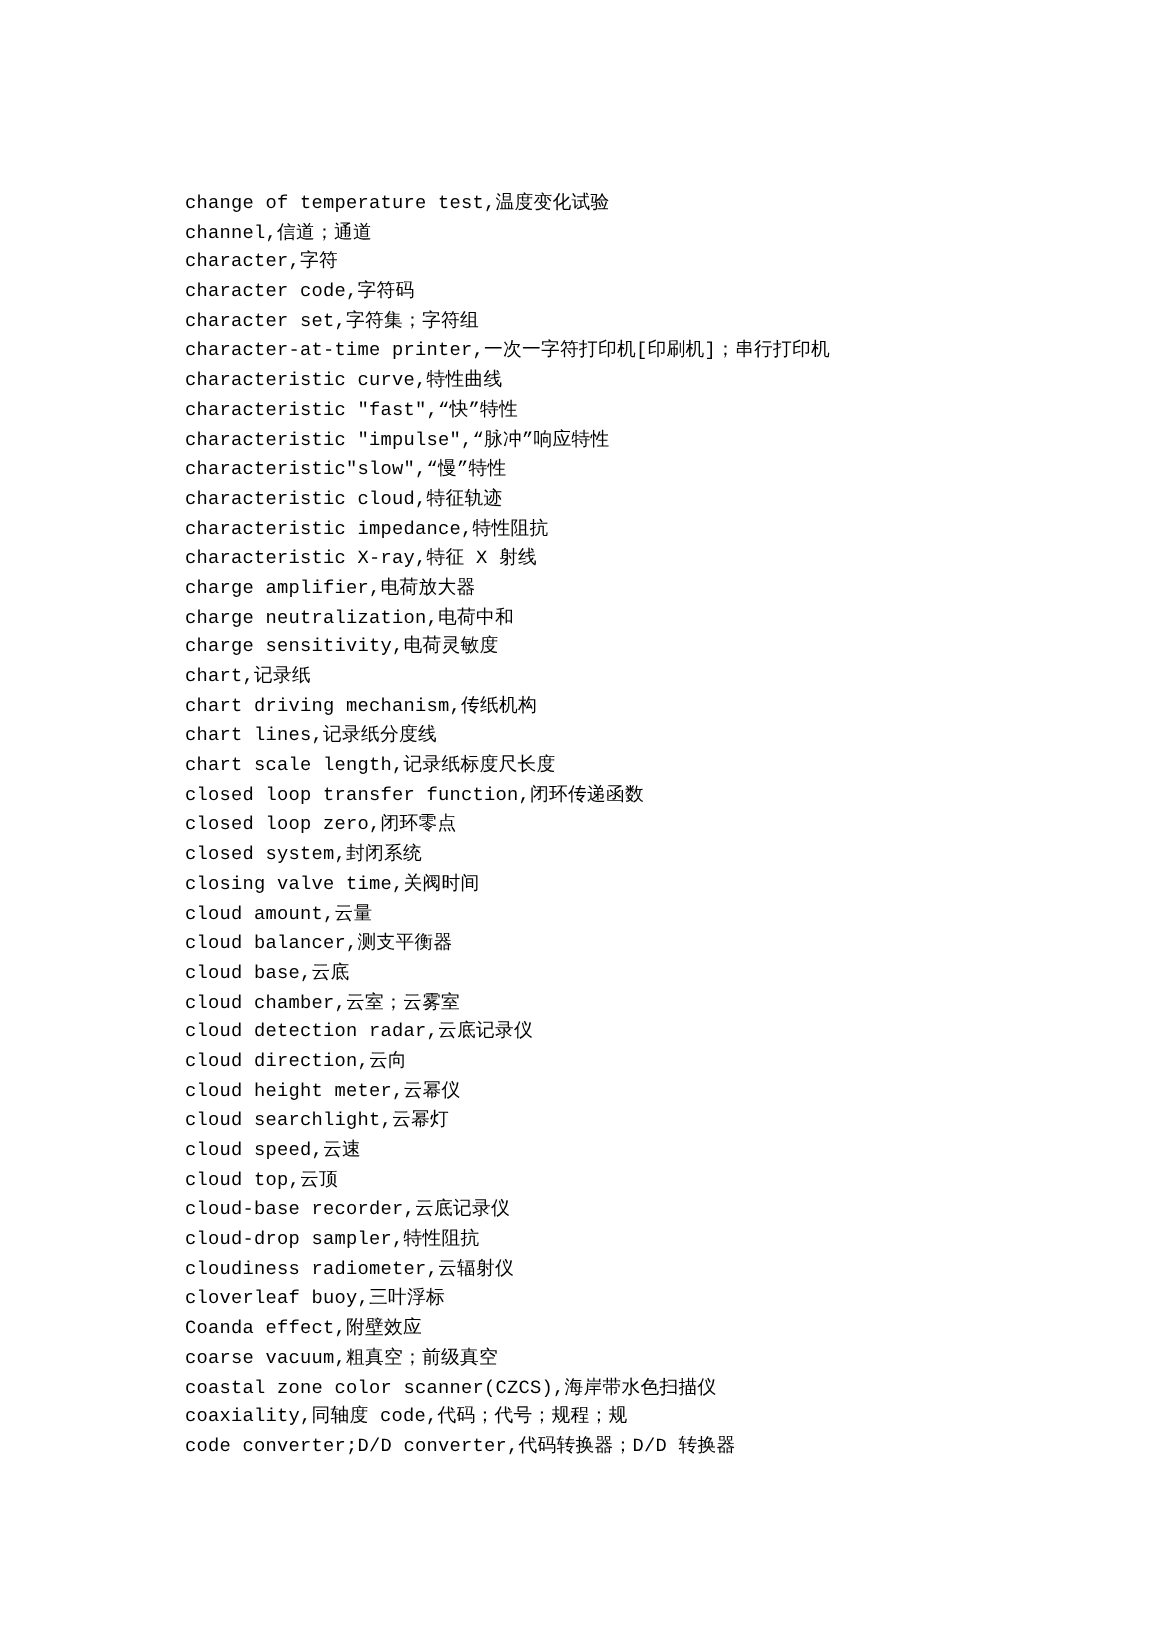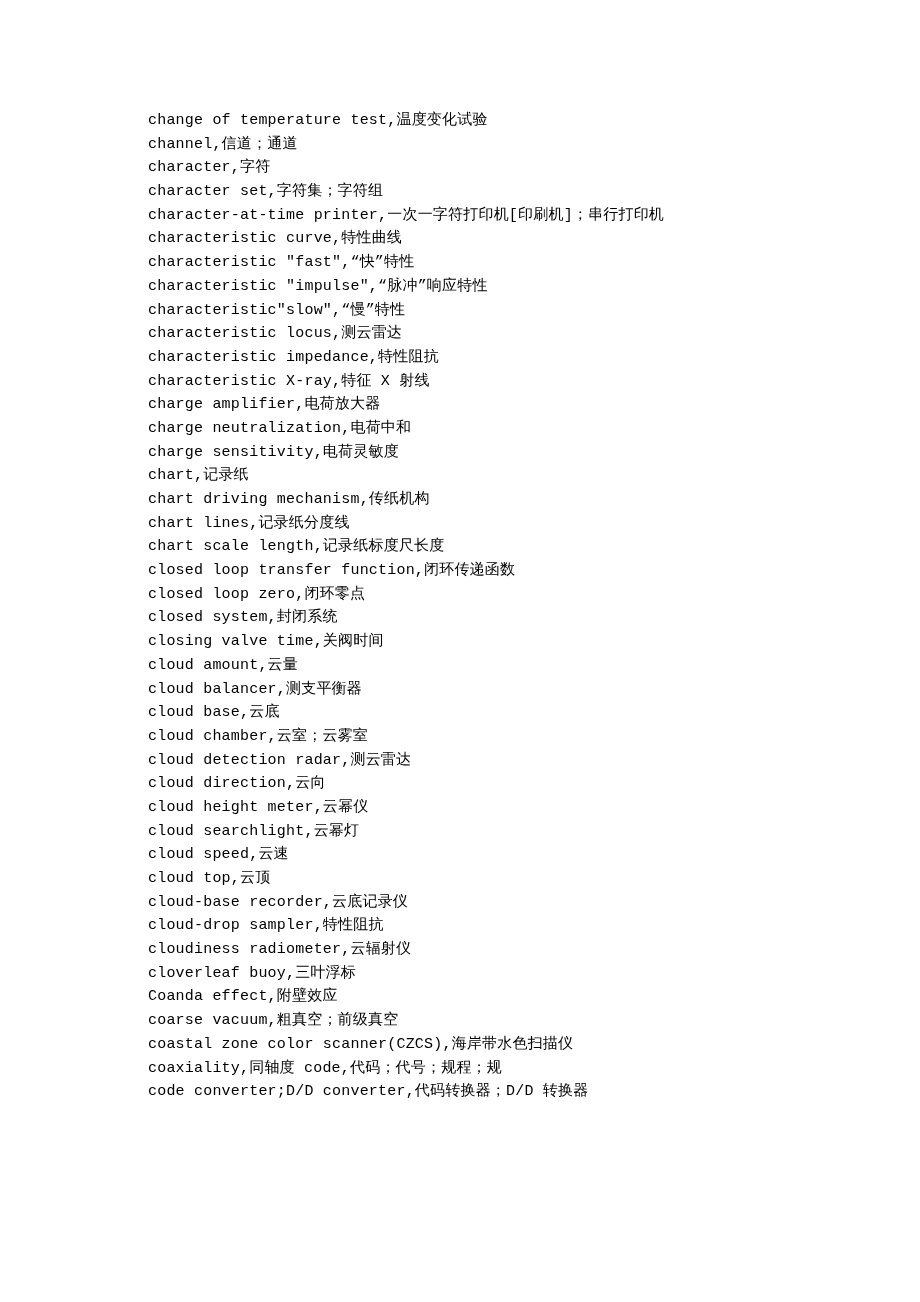--- a/index.html
+++ b/index.html
@@ -8,58 +8,60 @@
     background: #ffffff;
     font-family: "SimSun", "宋体", "Courier New", monospace;
     font-size: 15px;
     color: #000000;
     line-height: 1.58;
   }
   .page {
     width: 920px;
     box-sizing: border-box;
     padding: 109px 0 0 148px;
+    margin-top: 42px;
   }
   .entry {
     white-space: pre;
     letter-spacing: 0.2px;
   }
 </style>
 </head>
 <body>
 
 <div class="page" id="page-root">
     <div class="entry">change of temperature test,温度变化试验</div>
     <div class="entry">channel,信道；通道</div>
     <div class="entry">character,字符</div>
+    <div class="entry">character code,字符码</div>
     <div class="entry">character set,字符集；字符组</div>
     <div class="entry">character-at-time printer,一次一字符打印机[印刷机]；串行打印机</div>
     <div class="entry">characteristic curve,特性曲线</div>
     <div class="entry">characteristic "fast",“快”特性</div>
     <div class="entry">characteristic "impulse",“脉冲”响应特性</div>
     <div class="entry">characteristic"slow",“慢”特性</div>
-    <div class="entry">characteristic locus,测云雷达</div>
+    <div class="entry">characteristic cloud,特征轨迹</div>
     <div class="entry">characteristic impedance,特性阻抗</div>
     <div class="entry">characteristic X-ray,特征 X 射线</div>
     <div class="entry">charge amplifier,电荷放大器</div>
     <div class="entry">charge neutralization,电荷中和</div>
     <div class="entry">charge sensitivity,电荷灵敏度</div>
     <div class="entry">chart,记录纸</div>
     <div class="entry">chart driving mechanism,传纸机构</div>
     <div class="entry">chart lines,记录纸分度线</div>
     <div class="entry">chart scale length,记录纸标度尺长度</div>
     <div class="entry">closed loop transfer function,闭环传递函数</div>
     <div class="entry">closed loop zero,闭环零点</div>
     <div class="entry">closed system,封闭系统</div>
     <div class="entry">closing valve time,关阀时间</div>
     <div class="entry">cloud amount,云量</div>
     <div class="entry">cloud balancer,测支平衡器</div>
     <div class="entry">cloud base,云底</div>
     <div class="entry">cloud chamber,云室；云雾室</div>
-    <div class="entry">cloud detection radar,测云雷达</div>
+    <div class="entry">cloud detection radar,云底记录仪</div>
     <div class="entry">cloud direction,云向</div>
     <div class="entry">cloud height meter,云幂仪</div>
     <div class="entry">cloud searchlight,云幂灯</div>
     <div class="entry">cloud speed,云速</div>
     <div class="entry">cloud top,云顶</div>
     <div class="entry">cloud-base recorder,云底记录仪</div>
     <div class="entry">cloud-drop sampler,特性阻抗</div>
     <div class="entry">cloudiness radiometer,云辐射仪</div>
     <div class="entry">cloverleaf buoy,三叶浮标</div>
     <div class="entry">Coanda effect,附壁效应</div>

